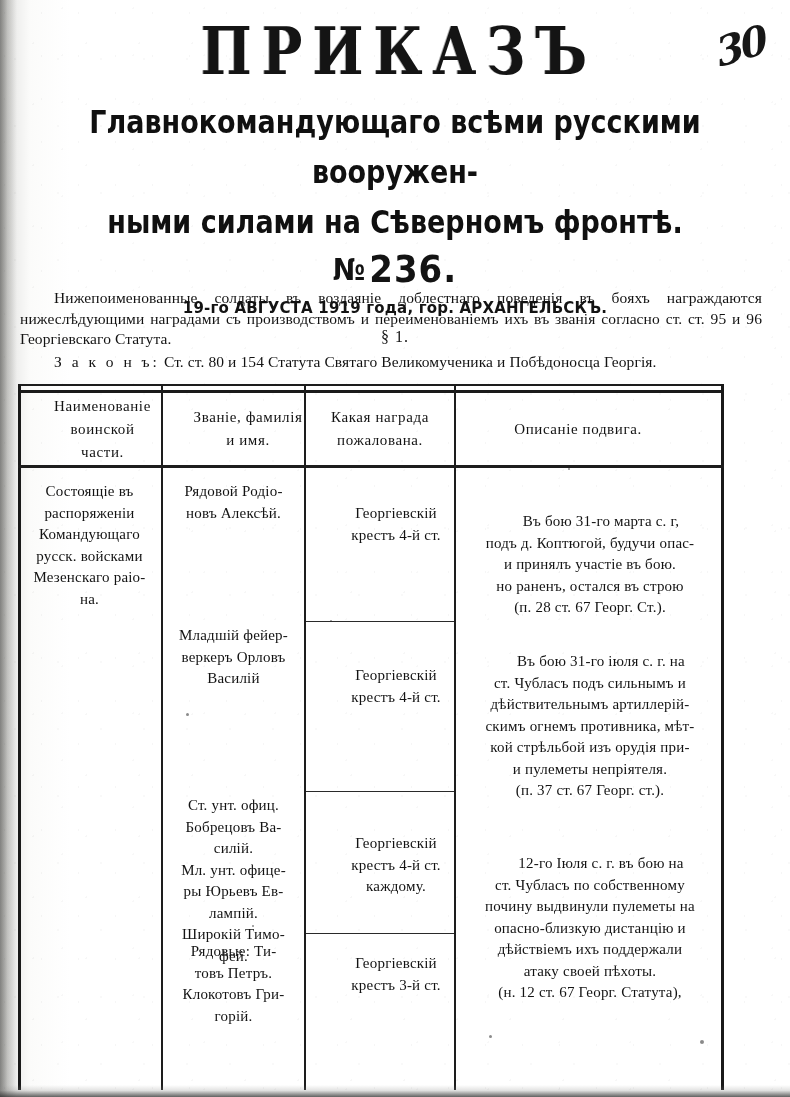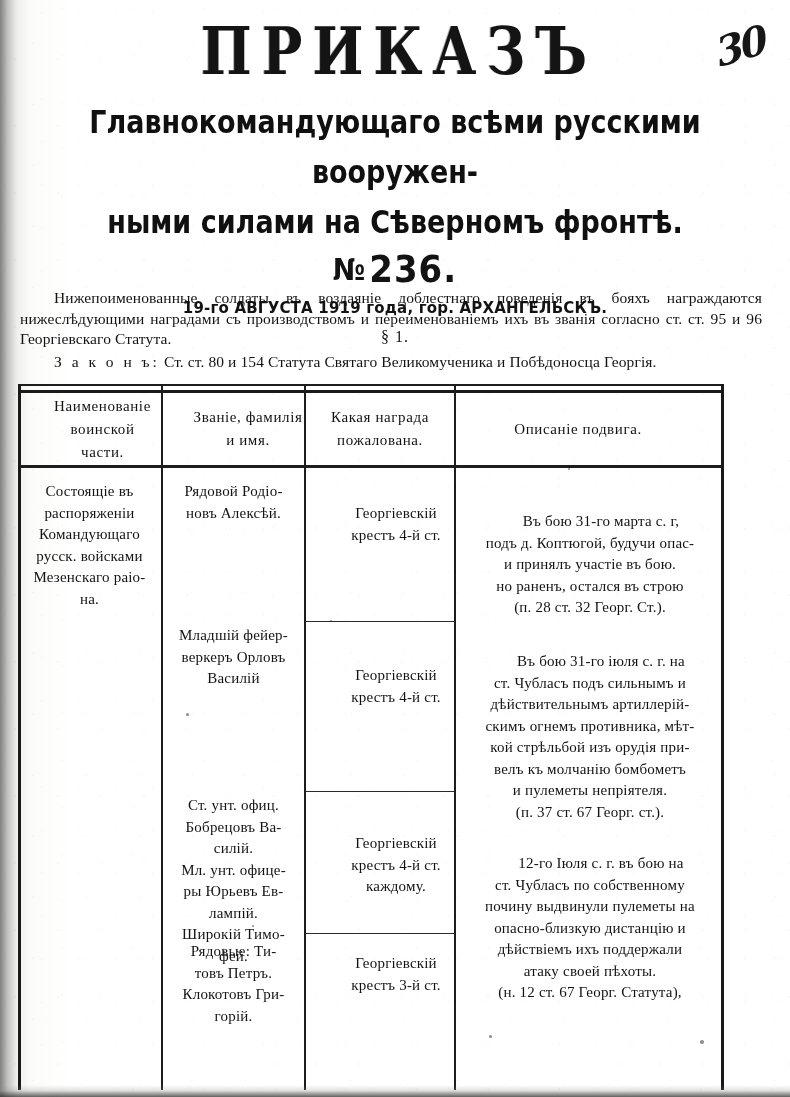--- a/index.html
+++ b/index.html
@@ -307,41 +307,40 @@
     </div>
     <div class="cell col3" style="top:110px;">
       <span class="line">Георгіевскій</span>
       <span class="line">крестъ 4-й ст.</span>
     </div>
     <div class="cell col4" style="top:118px;">
       <span class="line first">Въ бою 31-го марта с. г,</span>
       <span class="line">подъ д. Коптюгой, будучи опас-</span>
       <span class="line">и принялъ участіе въ бою.</span>
       <span class="line">но раненъ, остался въ строю</span>
-      <span class="line ref">(п. 28 ст. 32 Георг. Ст.).</span>
+      <span class="line ref">(п. 28 ст. 67 Георг. Ст.).</span>
     </div>
 
     <div class="hseg" style="left:288px; width:148px; top:228px;"></div>
 
     <div class="cell col2" style="top:232px;">
       <span class="line">Младшій фейер-</span>
       <span class="line">веркеръ Орловъ</span>
       <span class="line">Василій</span>
     </div>
     <div class="cell col3" style="top:272px;">
       <span class="line">Георгіевскій</span>
       <span class="line">крестъ 4-й ст.</span>
     </div>
     <div class="cell col4" style="top:258px;">
       <span class="line first">Въ бою 31-го іюля с. г. на</span>
       <span class="line">ст. Чубласъ подъ сильнымъ и</span>
       <span class="line">дѣйствительнымъ артиллерій-</span>
       <span class="line">скимъ огнемъ противника, мѣт-</span>
       <span class="line">кой стрѣльбой изъ орудія при-</span>
-      <span class="line">велъ къ молчанію бомбометъ</span>
       <span class="line">и пулеметы непріятеля.</span>
       <span class="line ref">(п. 37 ст. 67 Георг. ст.).</span>
     </div>
 
     <div class="hseg" style="left:288px; width:148px; top:398px;"></div>
 
     <div class="cell col2" style="top:402px;">
       <span class="line">Ст. унт. офиц.</span>
       <span class="line">Бобрецовъ Ва-</span>
       <span class="line">силій.</span>

